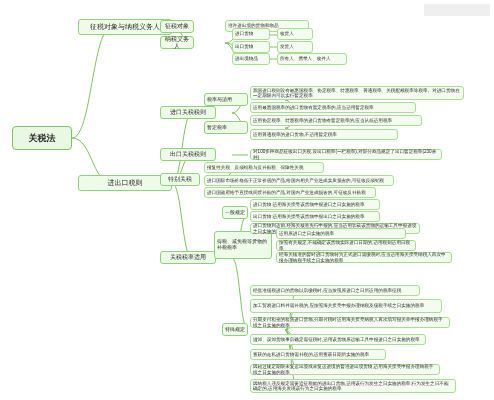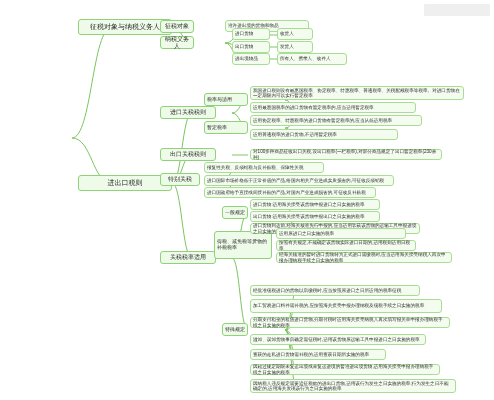--- a/index.html
+++ b/index.html
@@ -113,20 +113,21 @@
       <path d="M285,330 C291,330 291,291 297,291"></path>
       <path d="M285,330 C291,330 291,306 297,306"></path>
       <path d="M285,330 C291,330 291,323 297,323"></path>
       <path d="M285,330 C291,330 291,340 297,340"></path>
       <path d="M285,330 C291,330 291,355 297,355"></path>
       <path d="M285,330 C291,330 291,370 297,370"></path>
       <path d="M285,330 C291,330 291,387 297,387"></path>
     </g>
   </svg>
 
+  <div class="node root" style="left:12px;top:126px;width:60px;height:24px;">关税法</div>
 
   <div class="node lvl1" style="left:78px;top:19px;width:94px;height:16px;">征税对象与纳税义务人</div>
   <div class="node lvl1" style="left:78px;top:175px;width:94px;height:16px;">进出口税则</div>
 
   <div class="node lvl2" style="left:160px;top:20px;width:34px;height:13px;">征税对象</div>
   <div class="node lvl2" style="left:160px;top:36px;width:34px;height:13px;">纳税义务人</div>
 
   <div class="node leaf" style="left:225px;top:20px;width:84px;height:12px;">准许进出境的货物和物品</div>
 
   <div class="node leaf" style="left:232px;top:28px;width:38px;height:12px;">进口货物</div>

